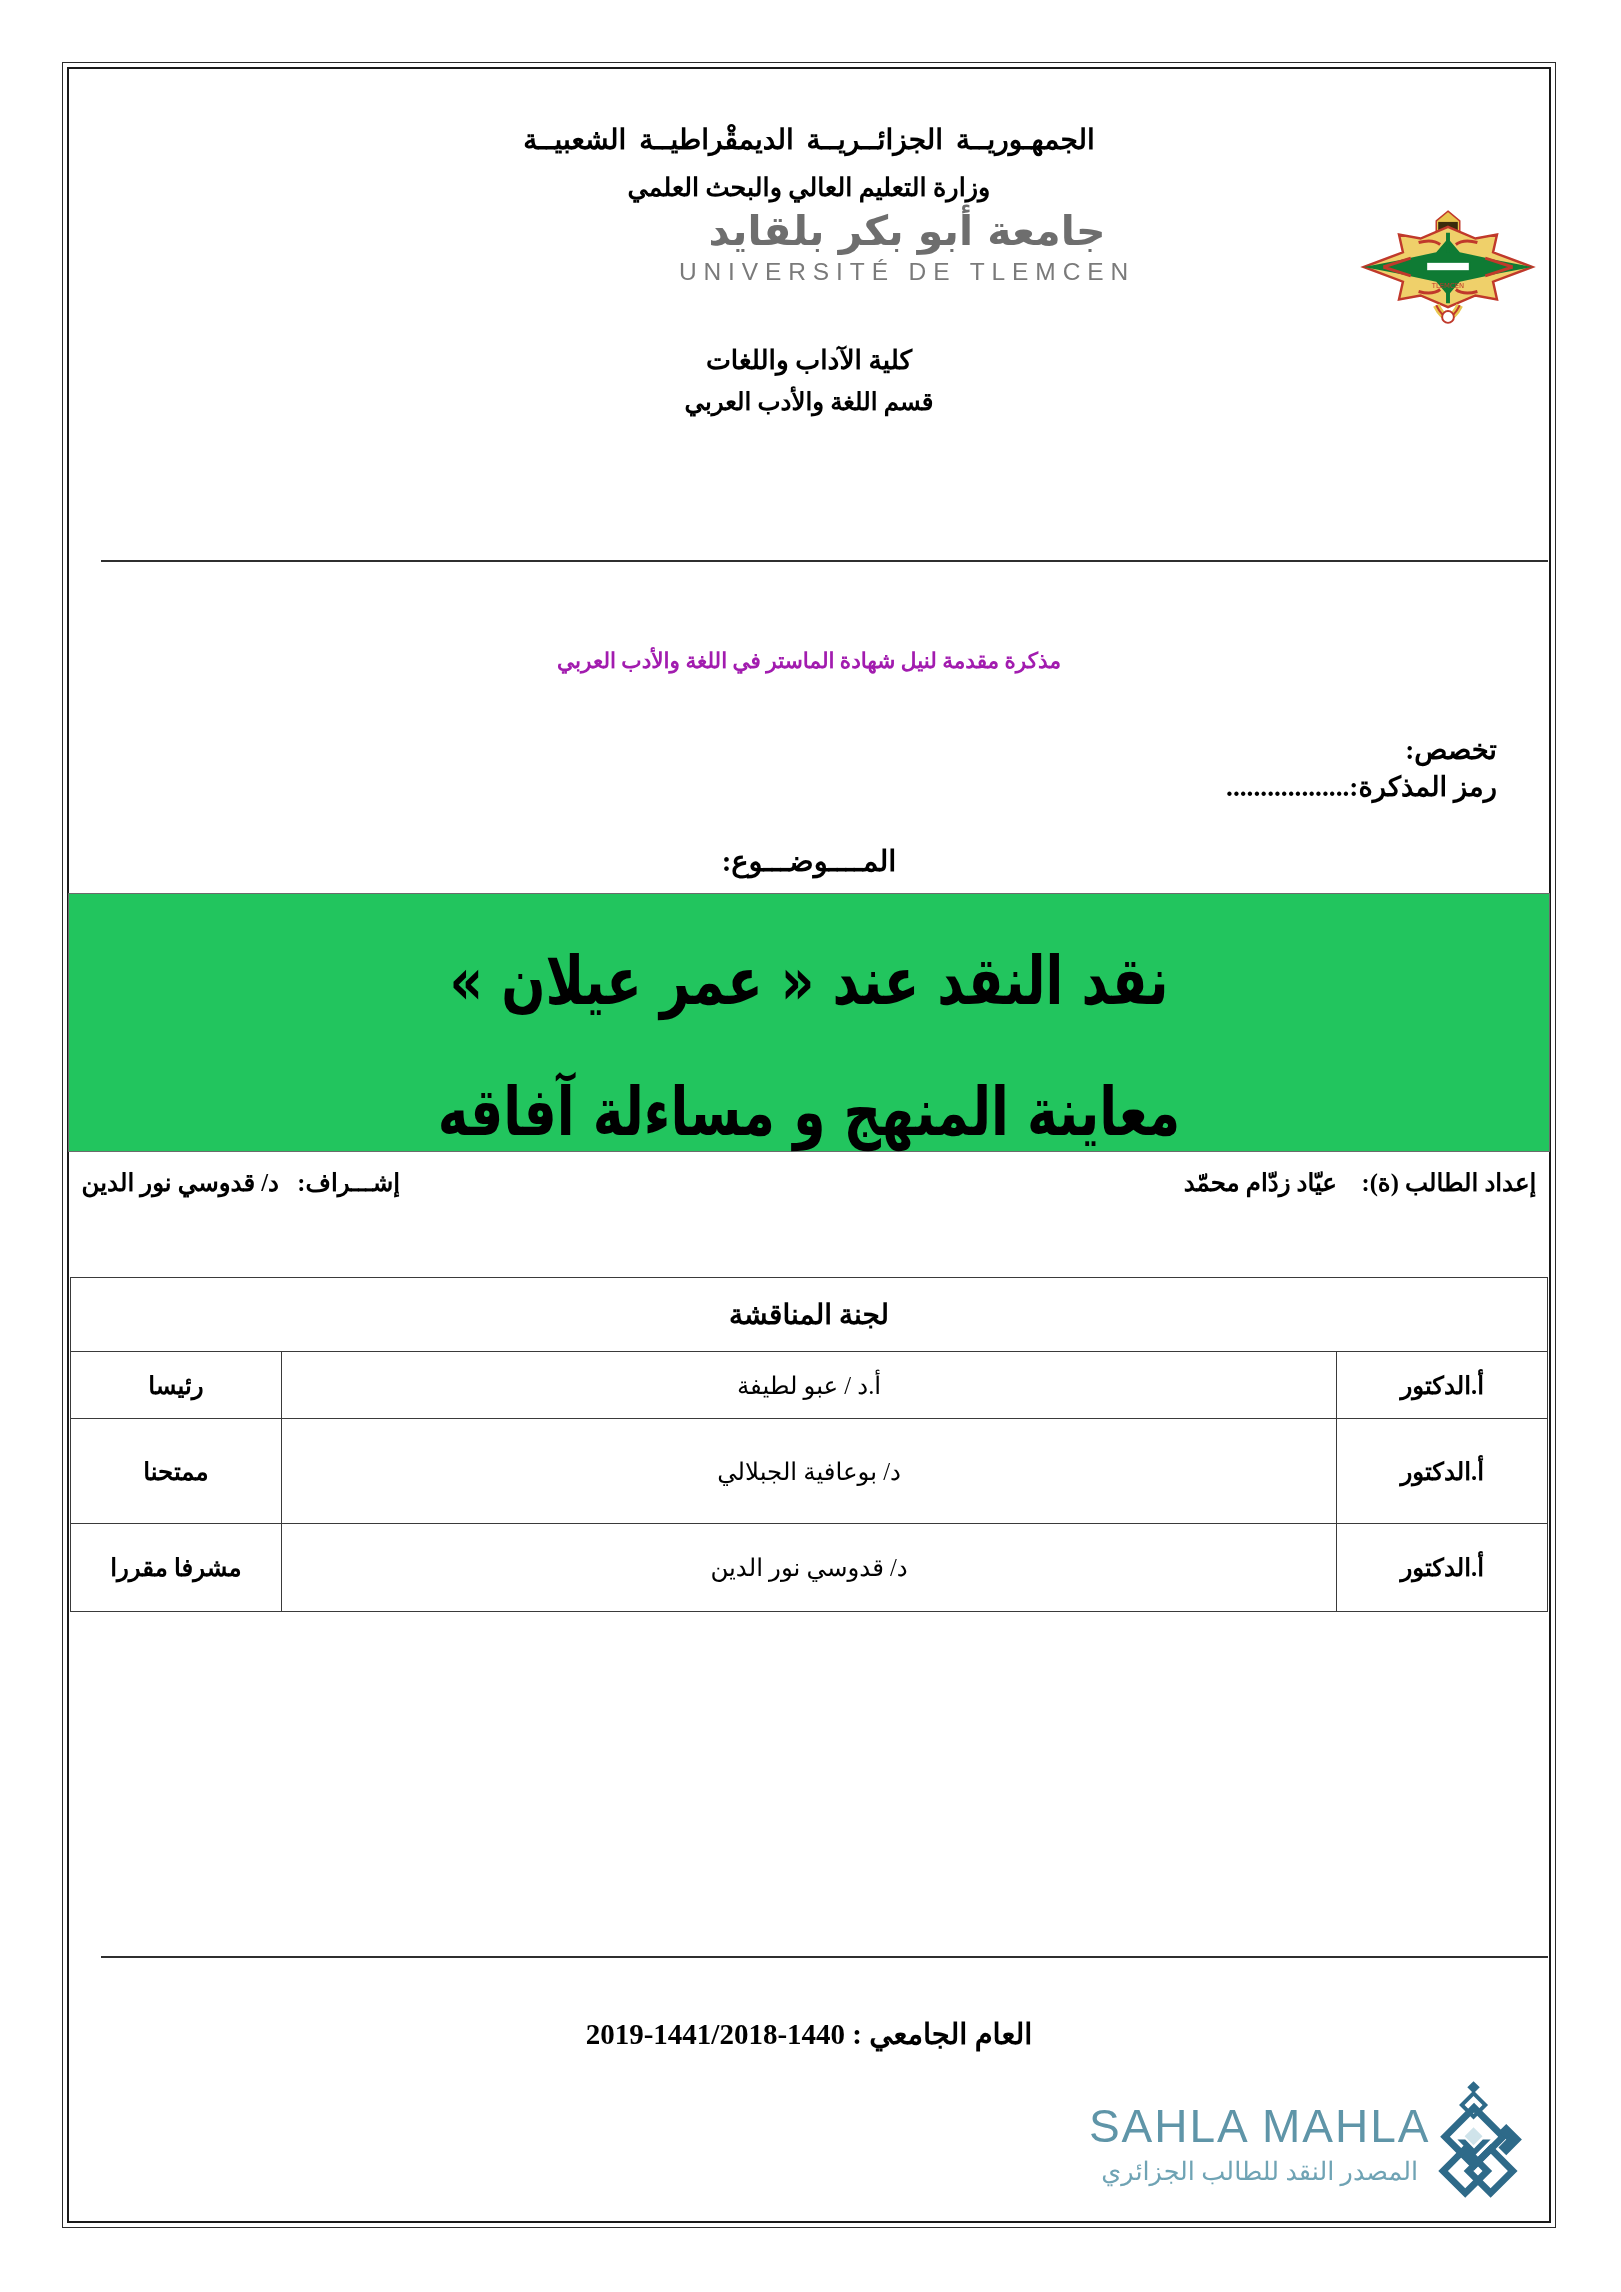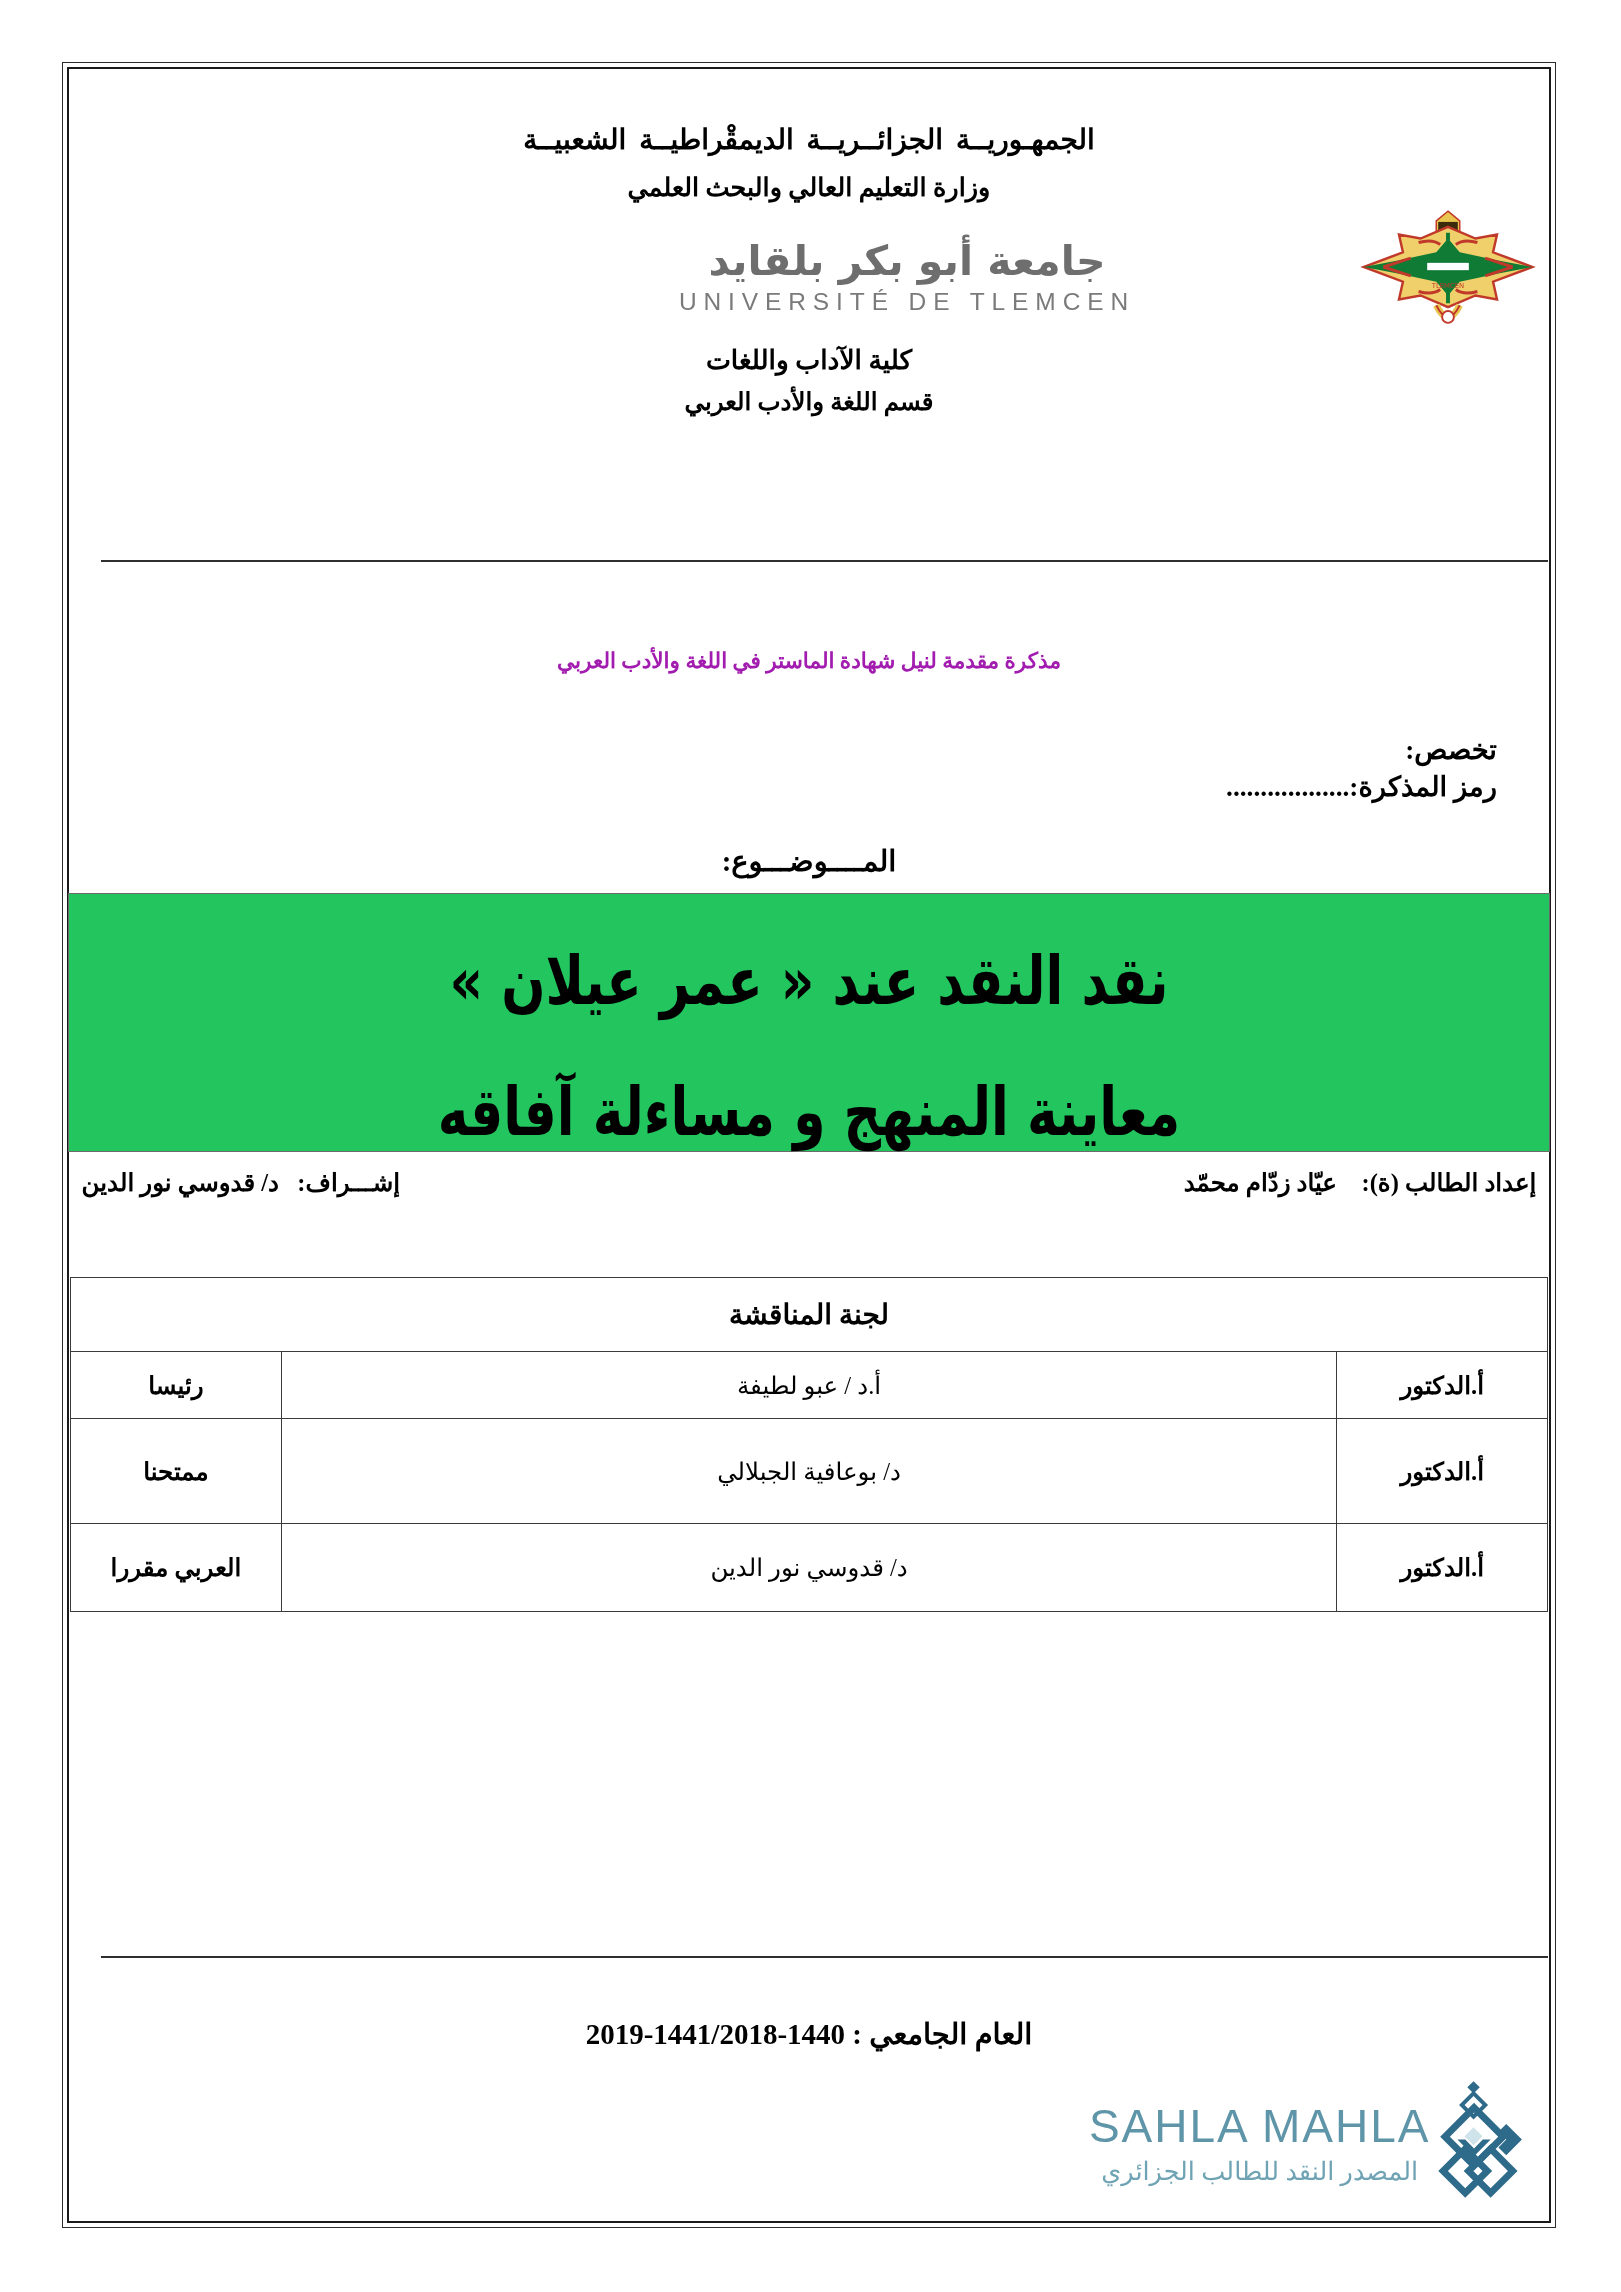--- a/index.html
+++ b/index.html
@@ -92,21 +92,20 @@
     left: 0;
     right: 0;
     height: 118px;
   }
   .uni-names {
     position: absolute;
     top: 2px;
     right: 157px;
     left: 353px;
     text-align: center;
-    margin-top: 30px;
   }
   .uni-ar {
     font-size: 41px;
     font-weight: bold;
     color: #6e6e6e;
     letter-spacing: 8.8px;
     font-family: "DejaVu Sans", "Liberation Sans", sans-serif;
     line-height: 1.0;
     white-space: nowrap;
     direction: rtl;
@@ -429,21 +428,21 @@
           <td class="cell-role">رئيسا</td>
         </tr>
         <tr class="row-h2">
           <td class="cell-title">أ.الدكتور</td>
           <td class="cell-name">د/ بوعافية الجبلالي</td>
           <td class="cell-role">ممتحنا</td>
         </tr>
         <tr class="row-h3">
           <td class="cell-title">أ.الدكتور</td>
           <td class="cell-name">د/ قدوسي نور الدين</td>
-          <td class="cell-role">العربي مقررا</td>
+          <td class="cell-role">مشرفا مقررا</td>
         </tr>
       </tbody>
     </table>
   </div>
 
   <div class="footer-block">
     <div class="year-line">العام الجامعي : 1440-1441/2018-2019</div>
 
     <div class="watermark">
       <div class="wm-text">

